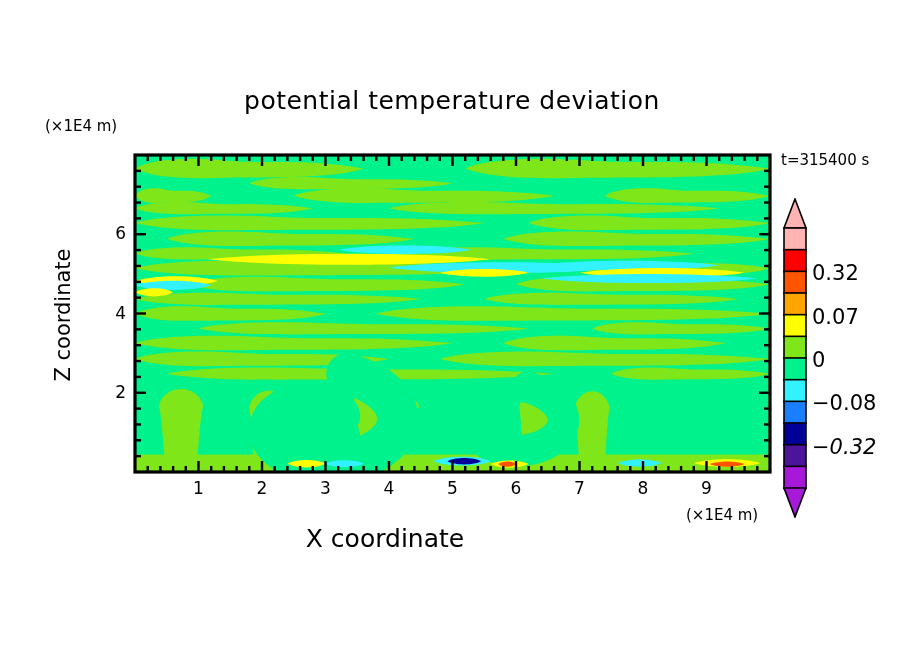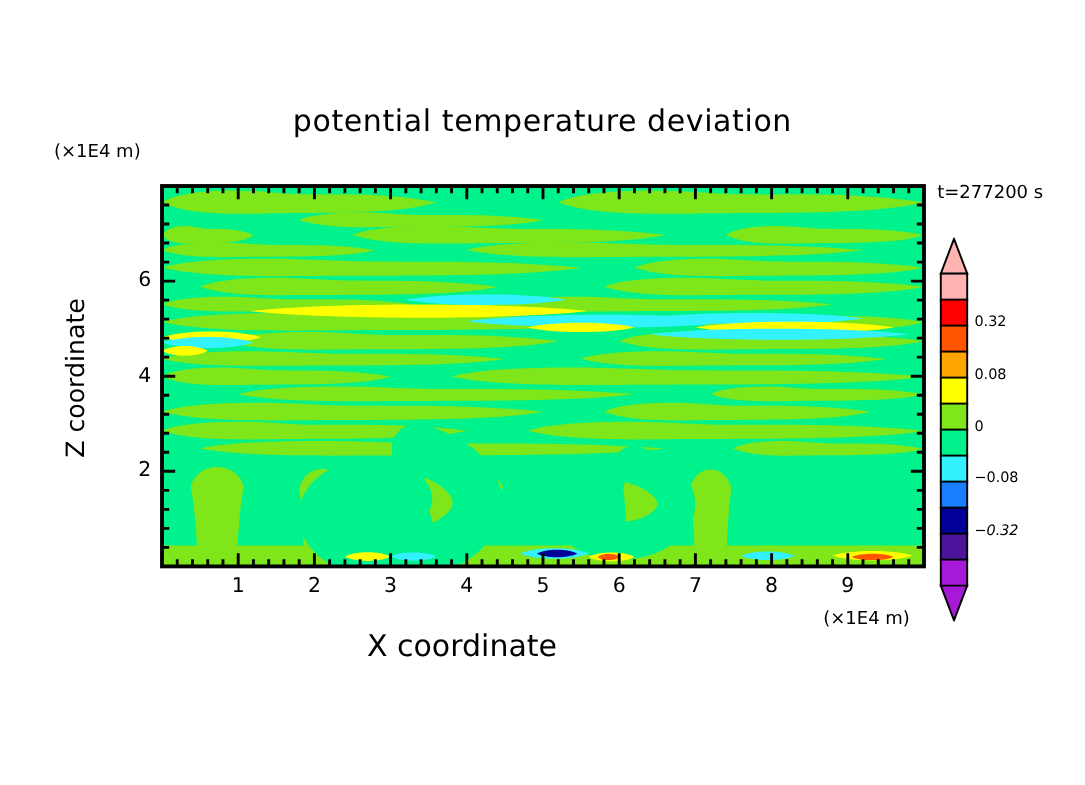--- a/index.html
+++ b/index.html
@@ -18,39 +18,39 @@
 
   .xaxis-title{position:absolute;left:0;top:524px;width:770px;text-align:center;
                font-size:25px;}
   .yaxis-title{position:absolute;left:-47px;top:303px;width:220px;text-align:center;
                font-size:21px;transform:rotate(-90deg);transform-origin:50% 50%;}
 
   .tick-label{position:absolute;font-size:17px;text-align:center;}
   .xtick-label{width:30px;top:478px;}
   .ytick-label{width:22px;text-align:right;left:104px;}
 
-  .cb-label{position:absolute;left:812px;font-size:12px;white-space:nowrap;}
+  .cb-label{position:absolute;left:812px;font-size:21px;white-space:nowrap;}
 
   svg{display:block;}
   .field-svg{position:absolute;left:135px;top:155px;}
   .frame-svg{position:absolute;left:129px;top:149px;}
   .cbar-svg{position:absolute;left:780px;top:198px;}
 </style>
 </head>
 <body>
 
 <div class="plot-root">
 
   <div class="fig-title">potential temperature deviation</div>
 
   <div class="unit-top-left">(×1E4 m)</div>
 
   <div class="unit-bottom-right">(×1E4 m)</div>
 
-  <div class="time-stamp">t=277200 s</div>
+  <div class="time-stamp">t=315400 s</div>
 
   <div class="xaxis-title">X coordinate</div>
 
   <div class="yaxis-title">Z coordinate</div>
 
   <svg class="field-svg" id="field-svg" width="635" height="317" viewBox="0 0 635 317">
     <defs>
         <clipPath id="plotclip">
           <rect x="0" y="0" width="635" height="317"></rect>
         </clipPath>
@@ -293,17 +293,17 @@
     <div class="tick-label xtick-label" style="left: 374px;">4</div>
     <div class="tick-label xtick-label" style="left: 437.5px;">5</div>
     <div class="tick-label xtick-label" style="left: 501px;">6</div>
     <div class="tick-label xtick-label" style="left: 564.5px;">7</div>
     <div class="tick-label xtick-label" style="left: 628px;">8</div>
     <div class="tick-label xtick-label" style="left: 691.5px;">9</div>
     <div class="tick-label ytick-label" style="top: 381.75px;">2</div>
     <div class="tick-label ytick-label" style="top: 302.5px;">4</div>
     <div class="tick-label ytick-label" style="top: 223.25px;">6</div>
     <div class="cb-label" style="top: 261.333px;">0.32</div>
-    <div class="cb-label" style="top: 304.667px;">0.08</div>
+    <div class="cb-label" style="top: 304.667px;">0.07</div>
     <div class="cb-label" style="top: 348px;">0</div>
     <div class="cb-label" style="top: 391.333px;">−0.08</div>
     <div class="cb-label" style="top: 434.667px; font-style: italic;">−0.32</div>
   </div>
 
 </body></html>

